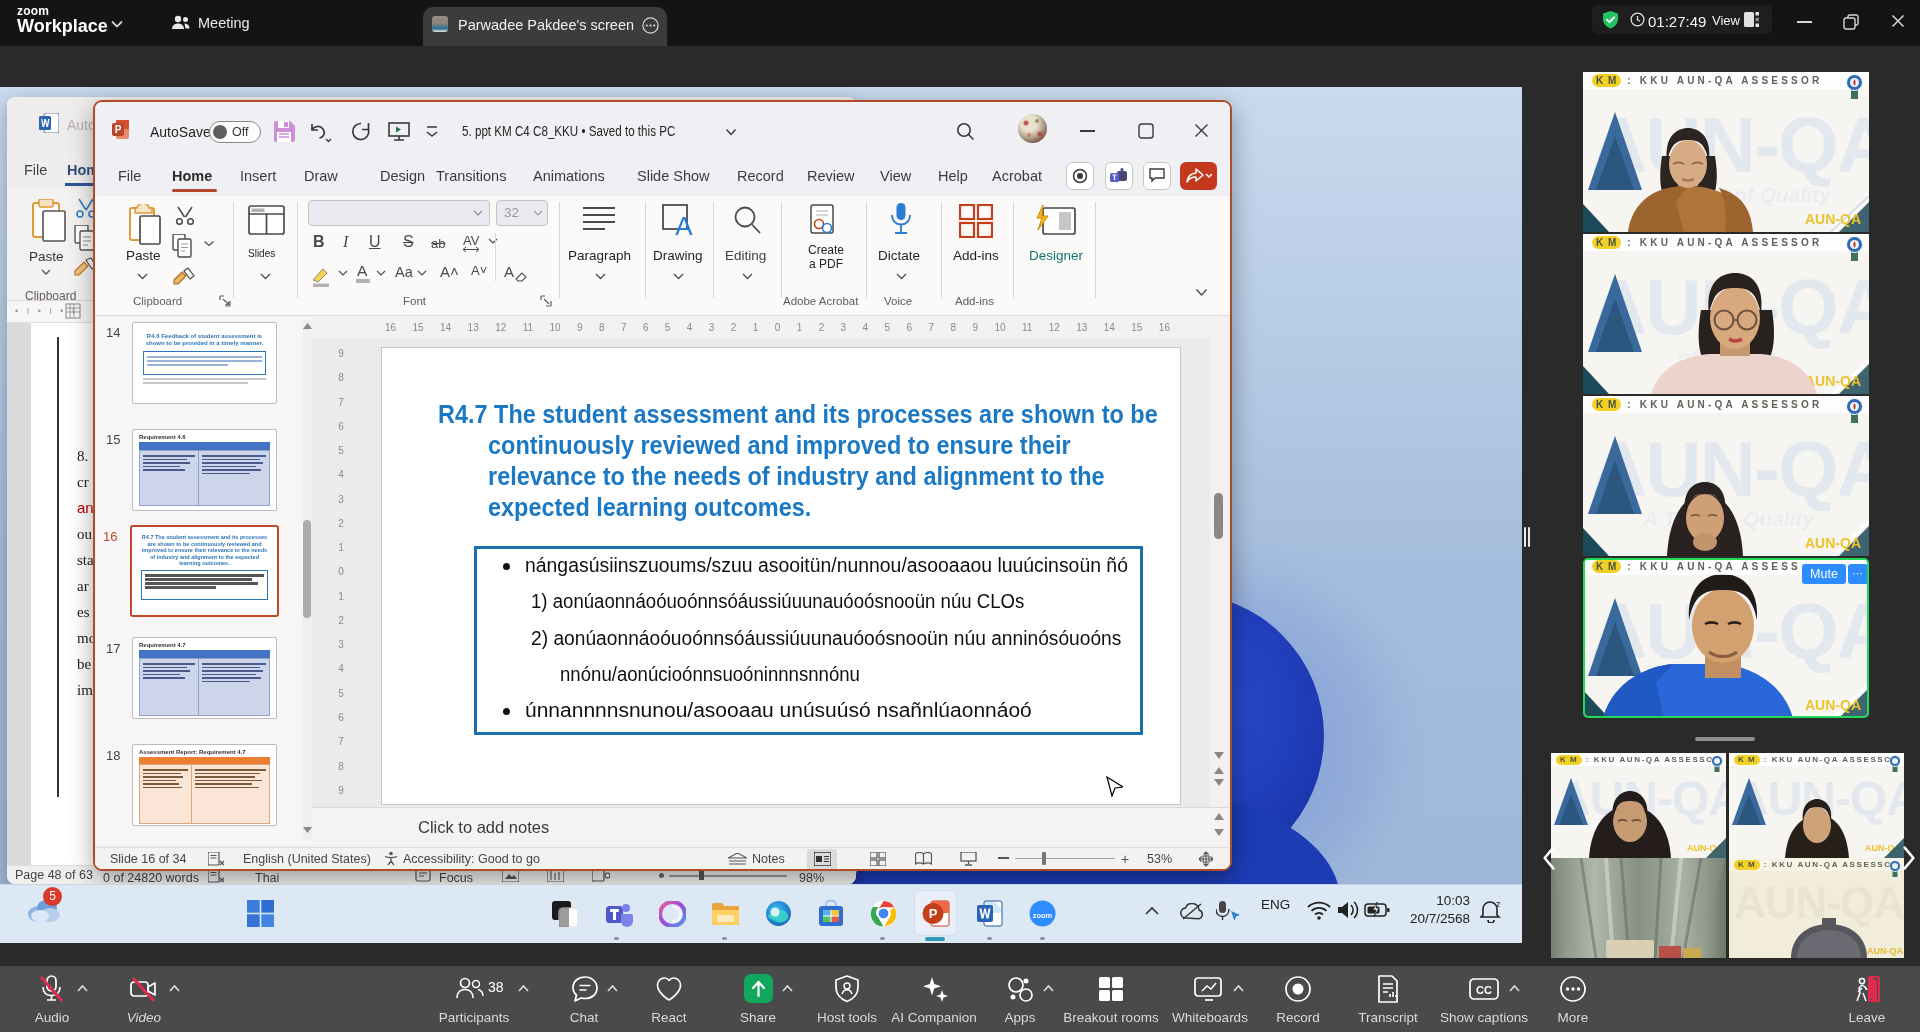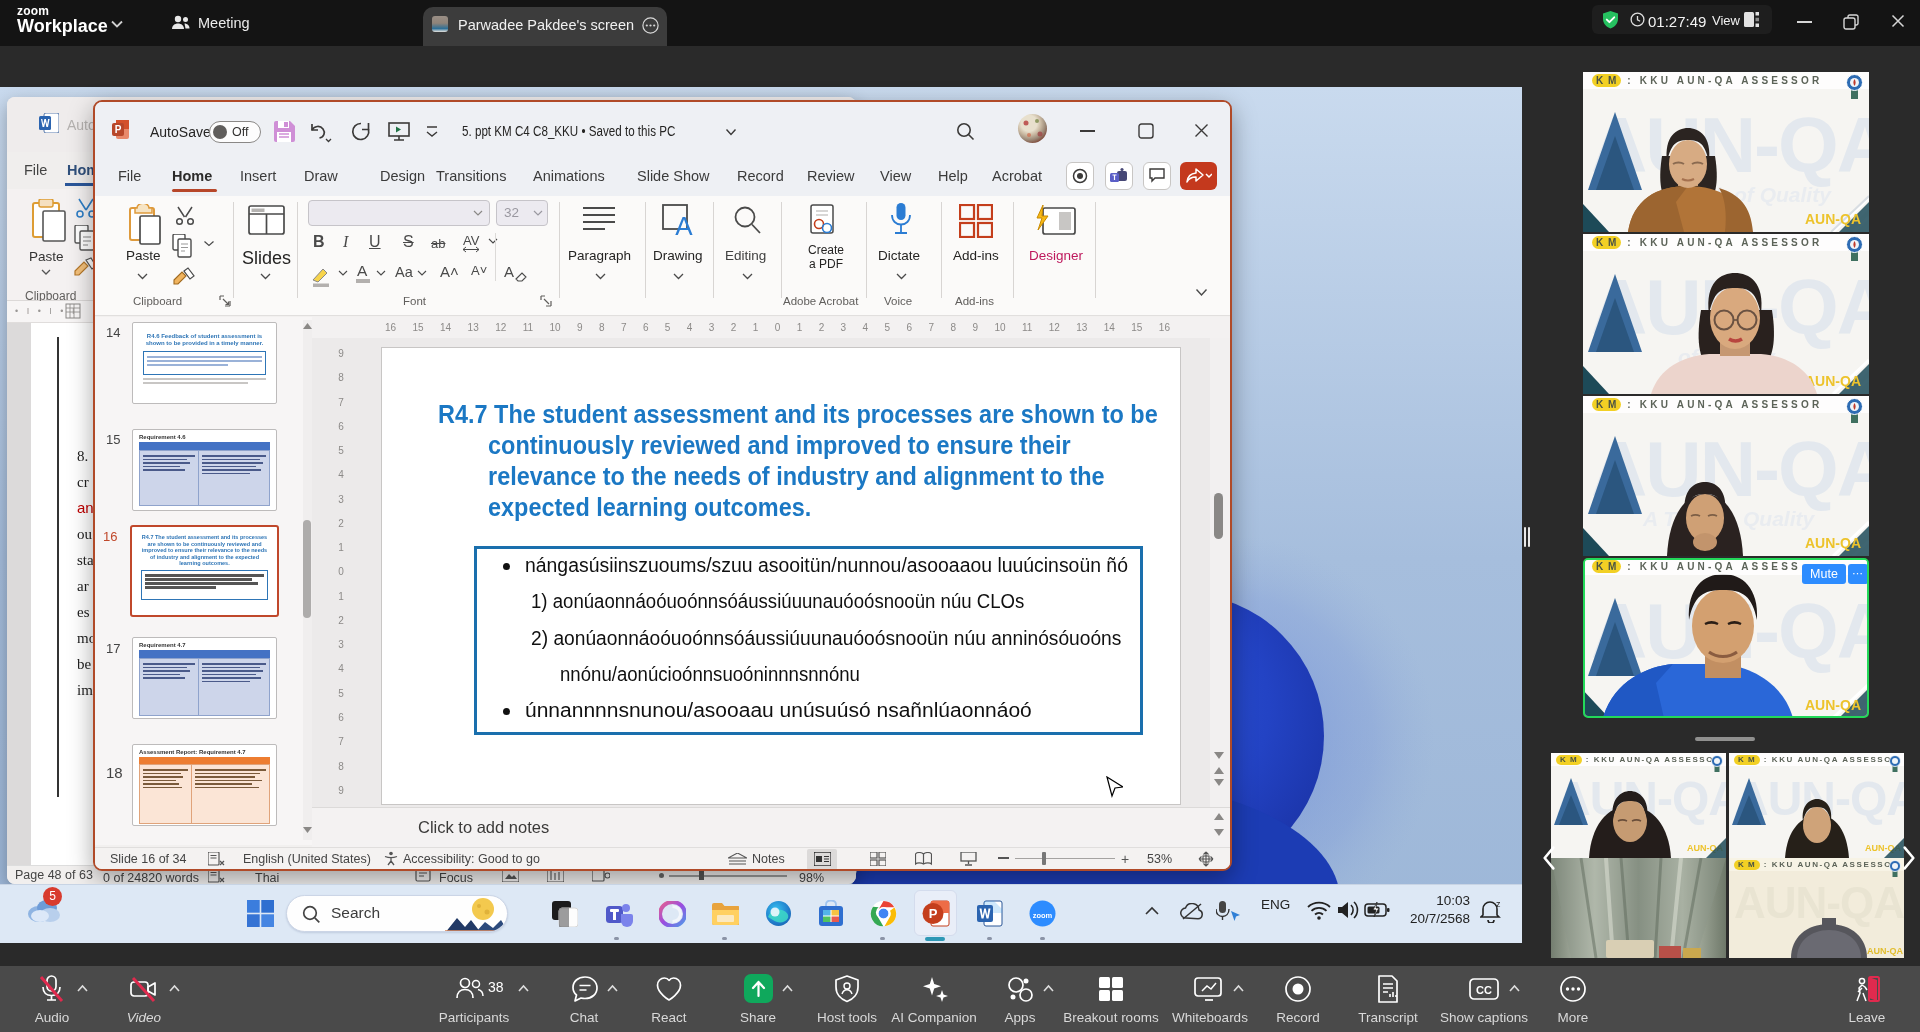--- a/index.html
+++ b/index.html
@@ -324,21 +324,21 @@
     <svg class="abs" style="left:124px;top:193px;" width="12" height="12" viewBox="0 0 12 12">
         <path d="M1 1h4M1 1v4M11 11H6M11 11V6M4 4l5 5" stroke="#5f5d5b" stroke-width="1.2" fill="none"></path>
         <path d="M9.5 6.5V9.5H6.5" stroke="#5f5d5b" stroke-width="1.2" fill="none"></path>
       </svg>
 
     <svg class="abs" style="left:153px;top:103px;" width="37" height="30" viewBox="0 0 37 30">
         <rect x="1" y="1" width="35" height="28" rx="2" fill="#fff" stroke="#4a4a4a" stroke-width="1.7"></rect>
         <path d="M1 9h35M18.5 9v20" stroke="#4a4a4a" stroke-width="1.7"></path>
         <rect x="3.5" y="3.5" width="13" height="3.5" fill="#b5b3b1"></rect>
       </svg>
-    <div class="abs" style="left:147px;top:146px;font-size:18px;color:#252423;">Slides</div>
+    <div class="abs" style="left:153px;top:146px;font-size:10px;color:#252423;">Slides</div>
     <svg class="abs" style="left:165px;top:171px;" width="11" height="7" viewBox="0 0 11 7">
         <path d="M1 1l4.5 4.5L10 1" stroke="#4a4a4a" stroke-width="1.3" fill="none"></path>
       </svg>
 
     <div class="abs" style="left:213px;top:98px;width:182px;height:26px;background:#eceaf0;border:1px solid #c6c4c9;border-radius:4px;"></div>
     <svg class="abs" style="left:378px;top:108px;" width="10" height="7" viewBox="0 0 10 7">
         <path d="M1 1l4 4 4-4" stroke="#8a8886" stroke-width="1.2" fill="none"></path>
       </svg>
     <div class="abs" style="left:401px;top:98px;width:52px;height:26px;background:#eceaf0;border:1px solid #c6c4c9;border-radius:4px;"></div>
     <div class="abs" style="left:409px;top:103px;font-size:13.5px;color:#9a98a0;">32</div>
@@ -438,21 +438,21 @@
         <rect x="19" y="19" width="14" height="14" fill="none" stroke="#c43e1c" stroke-width="2.2"></rect>
       </svg>
     <div class="abs" style="left:858px;top:146px;font-size:13.5px;color:#252423;">Add-ins</div>
     <div class="glabel" style="left:860px;">Add-ins</div>
 
     <svg class="abs" style="left:938px;top:102px;" width="44" height="36" viewBox="0 0 44 36">
         <rect x="10" y="4" width="32" height="26" rx="2" fill="#fff" stroke="#4a4a4a" stroke-width="1.7"></rect>
         <rect x="26" y="8" width="12" height="18" fill="#c8c6c4"></rect>
         <path d="M10 1L4 14h5l-4 12 10-14h-6z" fill="#f7b916" stroke="#c98a00" stroke-width="1"></path>
       </svg>
-    <div class="abs" style="left:934px;top:146px;font-size:13.5px;color:#be185d;">Designer</div>
+    <div class="abs" style="left:934px;top:146px;font-size:13.5px;color:#0f766e;">Designer</div>
     <svg class="abs" style="left:1100px;top:186px;" width="13" height="9" viewBox="0 0 13 9">
         <path d="M1.5 1.5L6.5 7l5-5.5" stroke="#4a4a4a" stroke-width="1.4" fill="none"></path>
       </svg>
 
     <div class="abs" style="left:0;top:215px;width:1135px;height:490px;background:#f0eeee;"></div>
     <div class="abs" id="thumbpane" style="left:0;top:215px;width:217px;height:528px;background:#f7f5f5;overflow:hidden;">
       <div class="abs" style="left:11px;top:8px;font-size:13px;color:#444;">14</div>
       <div class="abs" style="left:37px;top:5px;width:145px;height:82px;background:#fff;border:1px solid #bdbbbb;border-radius:2px;">
         <div style="margin:10px 8px 0;color:#2e75b6;font-size:6px;line-height:7px;text-align:center;font-weight:bold;">R4.6 Feedback of student assessment is shown to be provided in a timely manner.</div>
         <div style="margin:4px 10px 0;border:1px solid #2e75b6;height:24px;padding:2px 3px;">
@@ -512,21 +512,21 @@
             <div style="flex:1;padding:2px 3px;">
               <div style="height:1.5px;background:#4a5a8a;margin:2px 0;"></div>
               <div style="height:1.5px;background:#4a5a8a;margin:2px 0;width:90%;"></div>
               <div style="height:1.5px;background:#4a5a8a;margin:2px 0;width:95%;"></div>
               <div style="height:1.5px;background:#4a5a8a;margin:2px 0;width:85%;"></div>
               <div style="height:1.5px;background:#4a5a8a;margin:2px 0;width:92%;"></div>
               <div style="height:1.5px;background:#4a5a8a;margin:2px 0;width:75%;"></div>
             </div>
           </div>
       </div>
-      <div class="abs" style="left:11px;top:431px;font-size:15px;color:#444;margin-top:16px;">18</div>
+      <div class="abs" style="left:11px;top:431px;font-size:13px;color:#444;">18</div>
       <div class="abs" style="left:37px;top:427px;width:145px;height:82px;background:#fff;border:1px solid #bdbbbb;border-radius:2px;">
         <div style="margin:4px 6px 0;font-size:6px;font-weight:bold;color:#333;">Assessment Report: Requirement 4.7</div>
         <div style="margin:2px 6px 0;height:7px;background:#ed7d31;"></div>
         <div style="margin:0 6px;height:60px;background:#fbe5d6;border:1px solid #e0a37a;display:flex;">
             <div style="width:40%;border-right:1px solid #e0a37a;padding:2px 3px;">
               <div style="height:1.5px;background:#7a5a3a;margin:2px 0;"></div>
               <div style="height:1.5px;background:#7a5a3a;margin:2px 0;width:85%;"></div>
               <div style="height:1.5px;background:#7a5a3a;margin:2px 0;width:90%;"></div>
               <div style="height:1.5px;background:#7a5a3a;margin:2px 0;width:75%;"></div>
               <div style="height:1.5px;background:#7a5a3a;margin:2px 0;width:80%;"></div>
@@ -704,35 +704,20 @@
         <ellipse cx="24" cy="20" rx="10" ry="7" fill="#b8cfec"></ellipse>
         <ellipse cx="14" cy="21" rx="9" ry="6" fill="#dce8f8"></ellipse>
       </svg>
     <div class="abs" style="left:43px;top:2px;width:19px;height:19px;border-radius:50%;background:#d83b2e;color:#fff;font-size:12px;text-align:center;line-height:19px;">5</div>
     <svg class="abs" style="left:247px;top:15px;" width="27" height="27" viewBox="0 0 27 27">
         <rect x="0" y="0" width="12.7" height="12.7" fill="#3b7ddd"></rect>
         <rect x="14.3" y="0" width="12.7" height="12.7" fill="#2f6fd0"></rect>
         <rect x="0" y="14.3" width="12.7" height="12.7" fill="#3573d4"></rect>
         <rect x="14.3" y="14.3" width="12.7" height="12.7" fill="#4585e2"></rect>
       </svg>
-    <div class="abs" style="left:286px;top:10px;width:222px;height:37px;background:#fefefe;border:1px solid #cbd5e6;border-radius:19px;box-shadow:0 1px 2px rgba(60,80,120,.18);overflow:hidden;">
-      <svg class="abs" style="left:15px;top:9px;" width="19" height="19" viewBox="0 0 19 19">
-          <circle cx="8" cy="8" r="6.3" stroke="#444" stroke-width="1.7" fill="none"></circle>
-          <path d="M12.8 12.8l4.5 4.5" stroke="#444" stroke-width="1.7"></path>
-        </svg>
-      <div class="abs" style="left:44px;top:8px;font-size:15.5px;color:#3c3c3c;">Search</div>
-      <svg class="abs" style="left:158px;top:0;" width="64" height="37" viewBox="0 0 64 37">
-          <circle cx="38" cy="13" r="11" fill="#f3c94e"></circle>
-          <circle cx="34" cy="10" r="2" fill="#e0b23a"></circle>
-          <circle cx="42" cy="16" r="2.5" fill="#e0b23a"></circle>
-          <path d="M0 37l12-15 8 9 6-7 10 13z" fill="#223a66"></path>
-          <path d="M30 37l10-11 8 6 8-8 8 13z" fill="#2c4a7c"></path>
-          <path d="M0 34h64v3H0z" fill="#d98a5f" opacity=".8"></path>
-        </svg>
-    </div>
     <svg class="abs" style="left:552px;top:16px;" width="26" height="26" viewBox="0 0 26 26">
         <rect x="0" y="0" width="19" height="19" rx="3" fill="#1b1b1c"></rect>
         <rect x="7" y="7" width="19" height="19" rx="3" fill="#fdfdfd" stroke="#d7d7d7"></rect>
         <rect x="7" y="7" width="10" height="19" fill="#4d4d4f" opacity=".55"></rect>
       </svg>
     <svg class="abs" style="left:605px;top:15px;" width="28" height="28" viewBox="0 0 28 28">
         <rect x="1" y="6" width="17" height="17" rx="3.5" fill="#5059c9"></rect>
         <rect x="5" y="9" width="9" height="3" rx="1" fill="#fff"></rect>
         <rect x="8" y="9" width="3" height="11" fill="#fff"></rect>
         <circle cx="21" cy="8" r="4" fill="#7b83eb"></circle>

